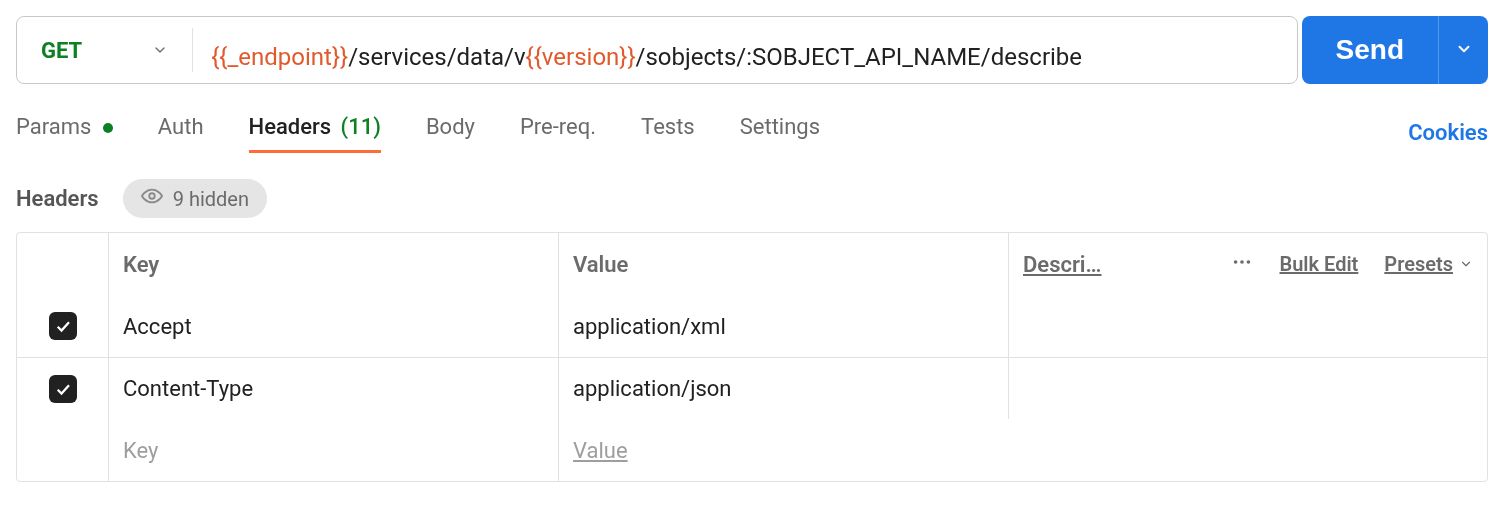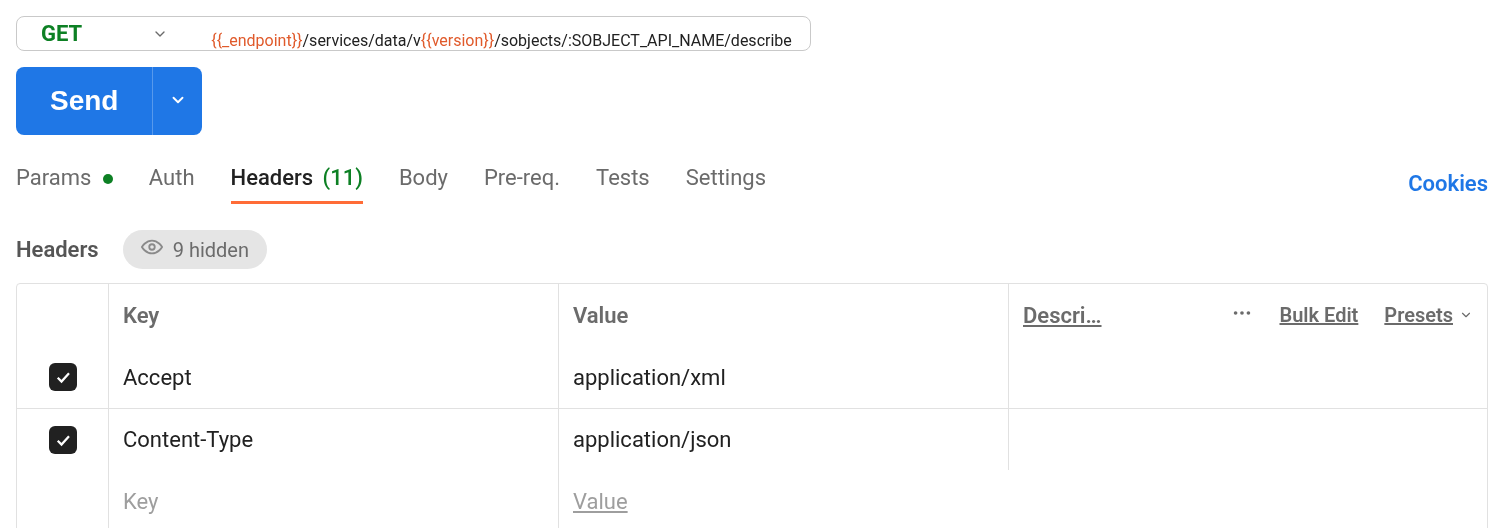--- a/index.html
+++ b/index.html
@@ -4,21 +4,21 @@
 <style>
   * { box-sizing: border-box; margin: 0; padding: 0; }
   body {
     font-family: -apple-system, BlinkMacSystemFont, "Segoe UI", Roboto, "Helvetica Neue", Arial, sans-serif;
     font-size: 22px;
     color: #212121;
     background: #fff;
     padding: 16px;
   }
   
-  .request-row { display: flex; gap: 16px; align-items: flex-start; flex-direction: column; }
+  .request-row { display: flex; gap: 4px; align-items: flex-start; }
   .url-bar {
     flex: 1;
     display: flex;
     align-items: center;
     border: 1px solid #c9c9c9;
     border-radius: 8px;
     height: 68px;
     overflow: hidden;
   }
   .method-select {
@@ -31,21 +31,21 @@
     color: #0d8024;
     cursor: pointer;
     user-select: none;
   }
   .method-chevron { color: #6b6b6b; }
   .method-chevron svg { width: 16px; height: 16px; display:block; }
   .divider-v { width: 1px; height: 68%; background: #e2e2e2; }
   .url-text {
     padding: 0 18px;
     flex: 1;
-    font-size: 16px;
+    font-size: 24px;
     white-space: nowrap;
     overflow: hidden;
     cursor: text;
     margin-top: 14px;
   }
   .url-text .var { color: #e05a2b; }
   .url-text .plain { color: #212121; }
   .send-wrap { display: flex; height: 68px; }
   .send-btn {
     background: #1f77e6;
@@ -68,21 +68,21 @@
     align-items: center;
     justify-content: center;
     cursor: pointer;
   }
   .send-more svg { width: 18px; height: 18px; }
   
   .tabs-row {
     display: flex;
     align-items: center;
     margin-top: 30px;
-    gap: 36px;
+    gap: 45px;
   }
   .tab {
     color: #6b6b6b;
     font-size: 22px;
     padding-bottom: 12px;
     cursor: pointer;
     position: relative;
   }
   .tab.active {
     color: #212121;

